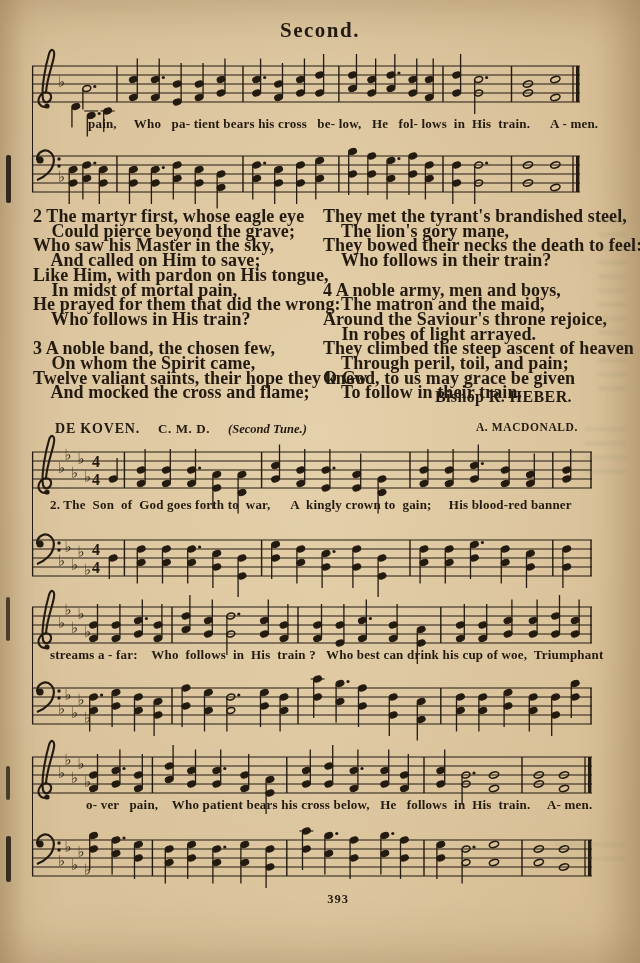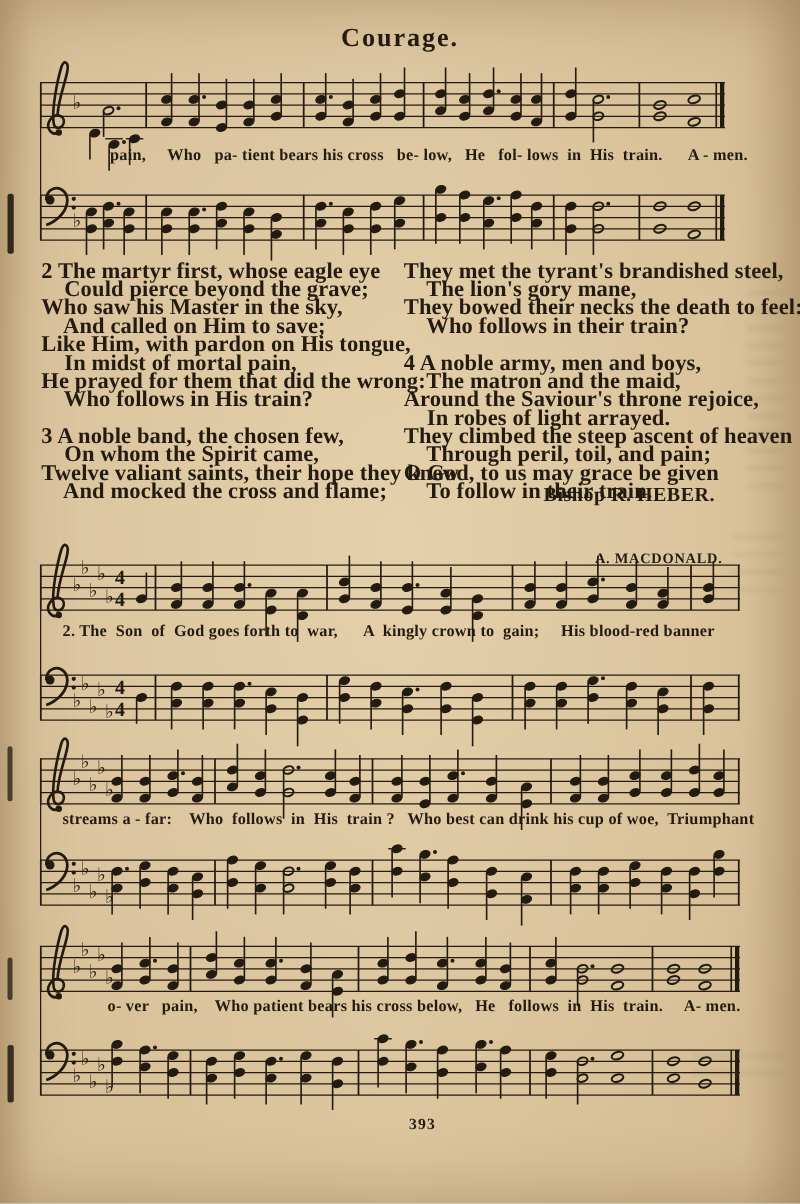--- a/index.html
+++ b/index.html
@@ -25,35 +25,35 @@
   .verse{
     font-size:18px;font-weight:bold;line-height:14.7px;white-space:pre;
     letter-spacing:.1px;
   }
   #attribution{
     font-size:16px;font-weight:bold;letter-spacing:.4px;
   }
   #heading-name{font-size:14px;font-weight:bold;letter-spacing:.8px;}
   #heading-meter{font-size:13px;font-weight:bold;letter-spacing:.6px;}
   #heading-sub{font-size:12.5px;font-weight:bold;font-style:italic;}
-  #composer{font-size:11.5px;font-weight:bold;letter-spacing:.6px;margin-top:20px;}
+  #composer{font-size:11.5px;font-weight:bold;letter-spacing:.6px;}
   #pageno{left:0;top:892px;width:640px;text-align:center;font-size:12.5px;font-weight:bold;letter-spacing:1px;padding-left:18px;}
   .edge-mark{background:#17100a;border-radius:2px;}
   .bleed{
     background:repeating-linear-gradient(0deg, rgba(104,122,92,.12) 0 3px, rgba(0,0,0,0) 3px 14px);
     filter:blur(1.6px);
   }
   svg{overflow:visible;}
 </style>
 </head>
 <body>
 
 <div id="page">
 
-  <div id="title" class="abs">Courage.</div>
+  <div id="title" class="abs">Second.</div>
 
   <div id="music-layer" class="abs" style="left:0;top:0;width:640px;height:963px">
       <svg width="556" height="90" style="position:absolute;left:32px;top:42px">
         <line x1="0" y1="24" x2="548" y2="24" stroke="#241b10" stroke-width="1"></line>
         <line x1="0" y1="33" x2="548" y2="33" stroke="#241b10" stroke-width="1"></line>
         <line x1="0" y1="42" x2="548" y2="42" stroke="#241b10" stroke-width="1"></line>
         <line x1="0" y1="51" x2="548" y2="51" stroke="#241b10" stroke-width="1"></line>
         <line x1="0" y1="60" x2="548" y2="60" stroke="#241b10" stroke-width="1"></line>
         <line x1="0.6" y1="24" x2="0.6" y2="60" stroke="#241b10" stroke-width="1.3"></line>
         <path d="M15,64 C9,67 4,60 8,54 C12,48 20,50 19,56 C18,61 12,62 11,57 C9,46 14,22 17,12 C19,5 23,8 22,14 C21,22 15,36 14,50" fill="none" stroke="#241b10" stroke-width="2.1"></path>
@@ -727,20 +727,25 @@
     The matron and the maid,
 Around the Saviour's throne rejoice,
     In robes of light arrayed.
 They climbed the steep ascent of heaven
     Through peril, toil, and pain;
 O God, to us may grace be given
     To follow in their train.</div>
 
   <div id="attribution" class="abs" style="right:68px;top:388px">Bishop R. HEBER.</div>
 
+  <div class="abs" style="left:55px;top:419px">
+    <span id="heading-name">DE KOVEN.</span>
+    <span id="heading-meter" style="margin-left:14px">C. M. D.</span>
+    <span id="heading-sub" style="margin-left:14px">(Second Tune.)</span>
+  </div>
   <div id="composer" class="abs" style="right:62px;top:421px">A. MACDONALD.</div>
 
   <div class="lyric abs" style="left:50px;top:497px">2. The  Son  of  God goes forth to  war,      A  kingly crown to  gain;     His blood-red banner</div>
   <div class="lyric abs" style="left:50px;top:647px">streams a - far:    Who  follows  in  His  train ?   Who best can drink his cup of woe,  Triumphant</div>
   <div class="lyric abs" style="left:86px;top:797px">o- ver   pain,    Who patient bears his cross below,   He   follows  in  His  train.     A- men.</div>
 
   <div id="pageno" class="abs">393</div>
 
   <div class="edge-mark abs" style="left:6px;top:155px;width:5px;height:48px;opacity:.85"></div>
   <div class="edge-mark abs" style="left:6px;top:597px;width:4px;height:44px;opacity:.7"></div>

